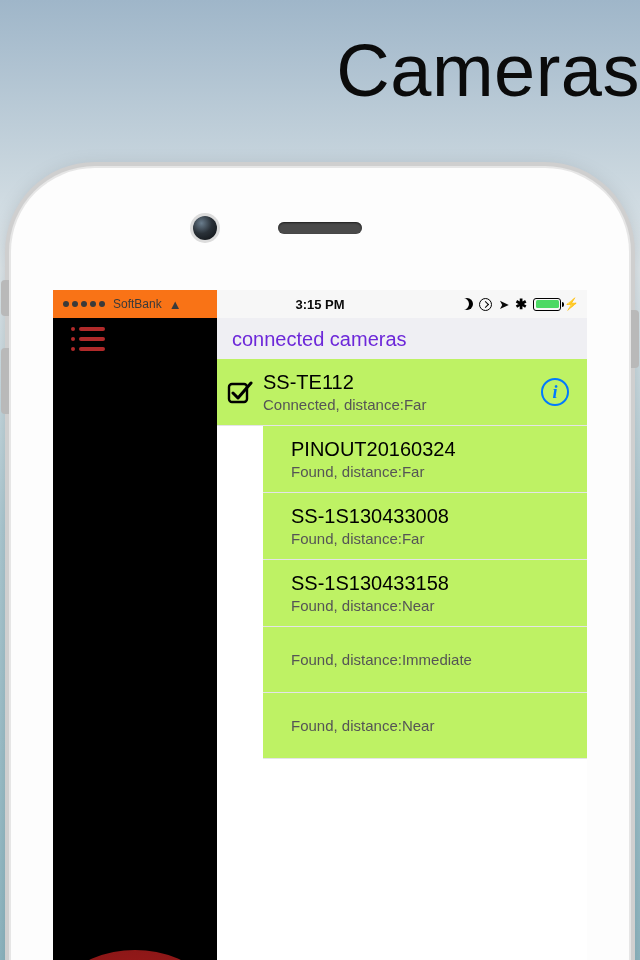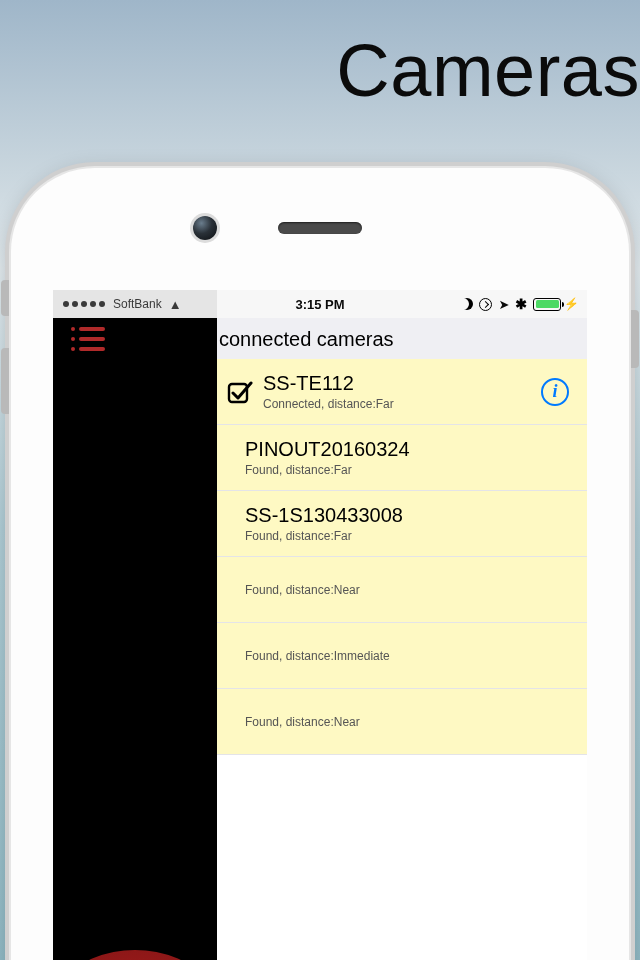--- a/index.html
+++ b/index.html
@@ -76,21 +76,21 @@
     position: relative;
     background: #f7f7f7;
     display: flex;
     align-items: center;
     font-size: 14px;
     color: #0a0a0a;
   }
   .statusbar .left-black {
     width: 164px;
     height: 100%;
-    background: #e5e5e5;
+    background: #f97316;
     display: flex;
     align-items: center;
     gap: 4px;
     padding-left: 10px;
     color: #3c3c3c;
   }
   .dots { display:flex; gap:3px; }
   .dots span { width:6px; height:6px; border-radius:50%; background:#3a3a3a; }
   .carrier { font-size:12px; color:#3a3a3a; margin-left:4px; }
   .wifi-dim { font-size:13px; color:#3a3a3a; margin-left:3px; }
@@ -163,57 +163,57 @@
 
   .right-panel {
     flex: 1;
     background: #fff;
     display: flex;
     flex-direction: column;
     overflow: hidden;
   }
   .section-header {
     background: #efeff3;
-    padding: 10px 2px 8px;
+    padding: 10px 15px 8px;
     font-size: 20px;
-    color: #000000;
+    color: #6d28d9;
     font-weight: 500;
   }
   .row-item {
     display: flex;
     align-items: center;
     padding: 12px 14px 12px 14px;
     border-bottom: 1px solid #e4e4e8;
-    background: #fef9c3;
+    background: #bef264;
     min-height: 66px;
   }
   .row-item.with-check { padding-left: 8px; }
   .check {
     width: 30px; height: 30px;
     margin-right: 8px;
     display:flex; align-items:center; justify-content:center;
     font-size: 24px;
     color: #000;
   }
   .row-text { flex: 1; display:flex; flex-direction:column; gap:2px; }
   .row-title { font-size: 20px; color: #000; font-weight: 400; }
-  .row-sub   { font-size: 12px; color: #555; }
+  .row-sub   { font-size: 15px; color: #555; }
   .info-btn {
     width: 28px; height: 28px;
     border: 2px solid #007aff;
     color: #007aff;
     border-radius: 50%;
     display:flex; align-items:center; justify-content:center;
     font-family: Georgia, 'Times New Roman', serif;
     font-style: italic;
     font-weight: 600;
     font-size: 18px;
     margin-right: 4px;
   }
-  .row-item.plain { padding-left: 28px; }
+  .row-item.plain { padding-left: 28px; margin-left: 46px; }
 </style>
 </head>
 <body>
 
 <div class="promo-title">Cameras</div>
 
 <div class="phone">
   <div class="side-btn"></div>
   <div class="front-cam"></div>
   <div class="speaker"></div>
@@ -291,20 +291,21 @@
           </div>
         </div>
         <div class="row-item plain">
           <div class="row-text">
             <span class="row-title">SS-1S130433008</span>
             <span class="row-sub">Found, distance:Far</span>
           </div>
         </div>
         <div class="row-item plain">
           <div class="row-text">
+            <span class="row-title">SS-1S130433158</span>
             <span class="row-sub">Found, distance:Near</span>
           </div>
         </div>
         <div class="row-item plain">
           <div class="row-text">
             <span class="row-sub">Found, distance:Immediate</span>
           </div>
         </div>
         <div class="row-item plain">
           <div class="row-text">

